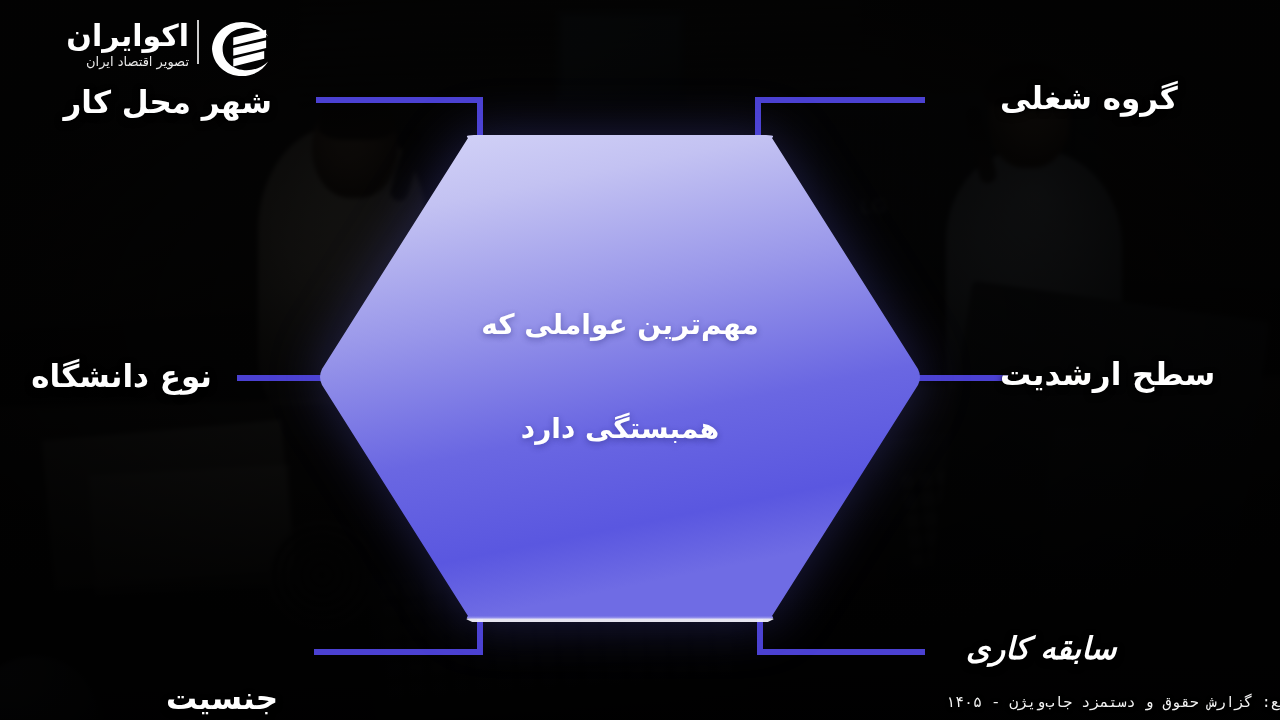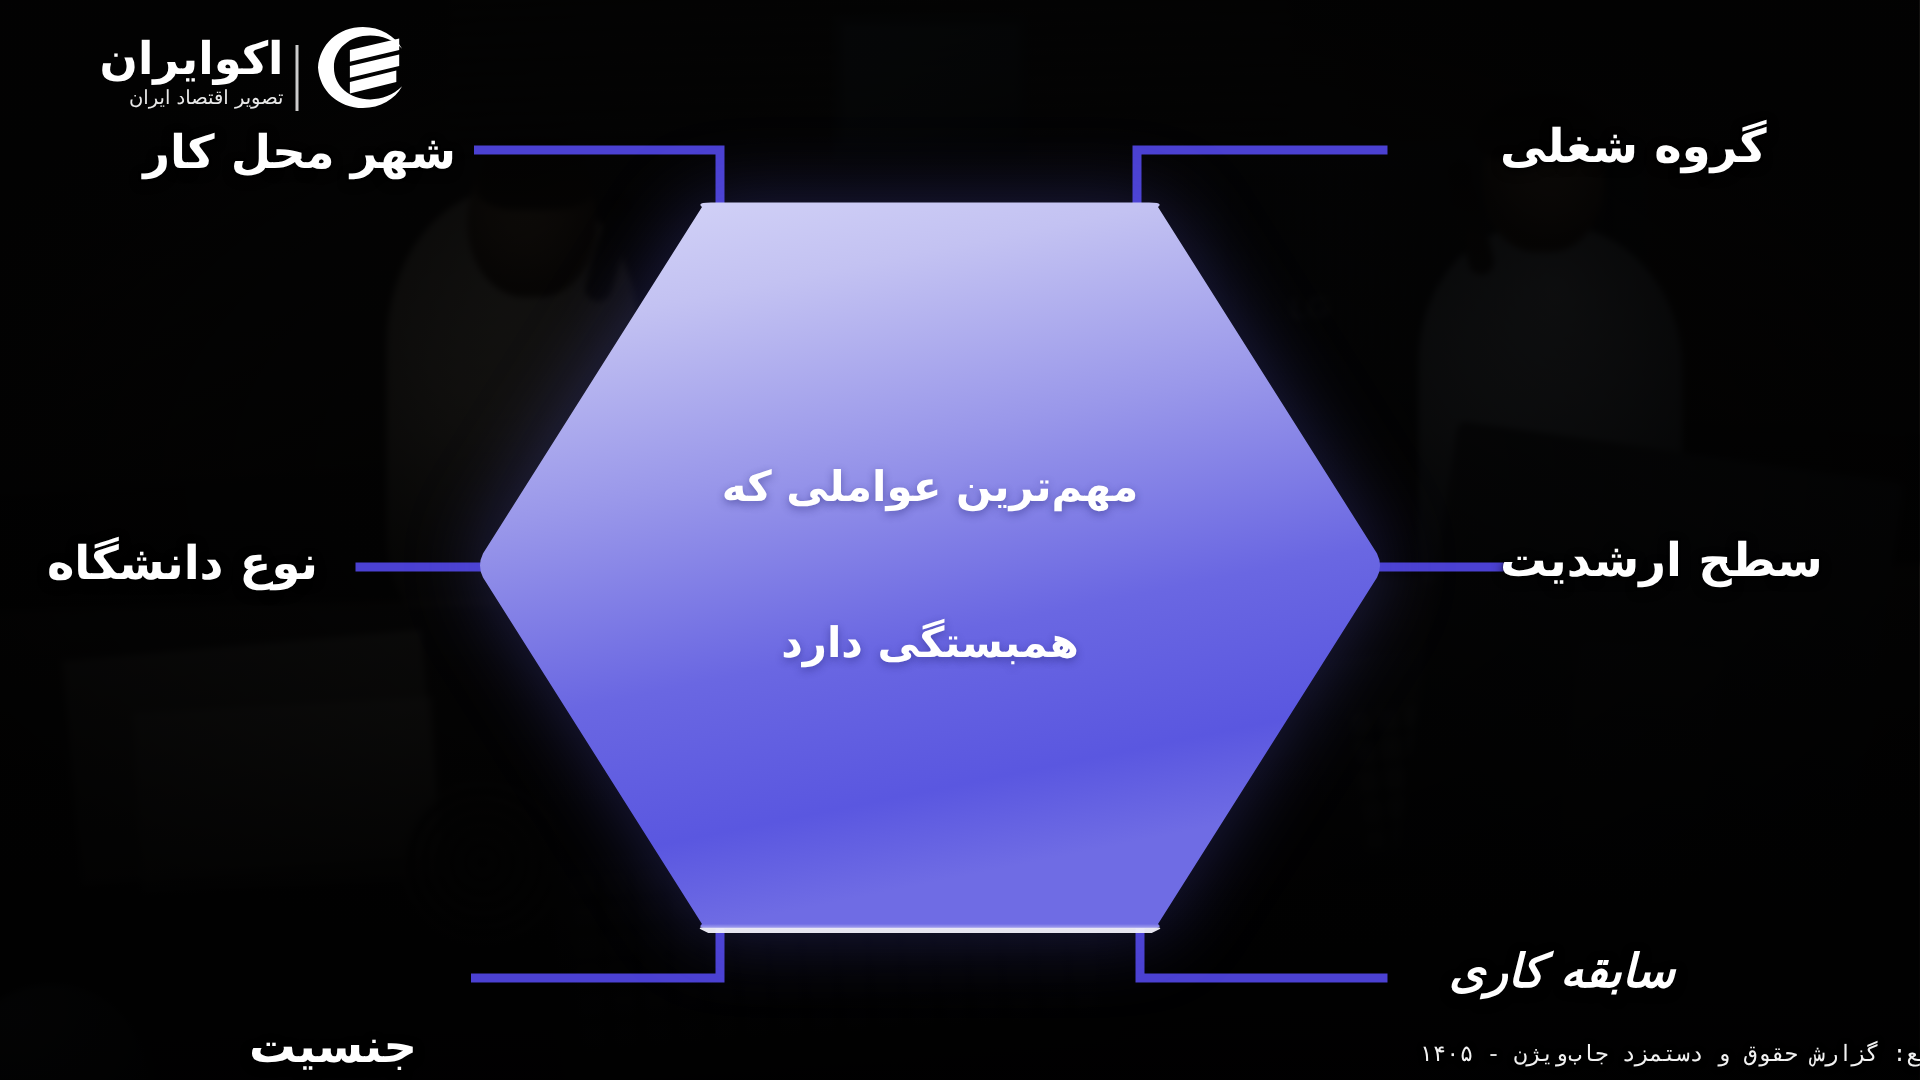--- a/index.html
+++ b/index.html
@@ -243,21 +243,21 @@
     position:absolute;
     color:#ffffff;
     font-family:"DejaVu Sans", sans-serif;
     font-size:31px;
     font-weight:700;
     white-space:nowrap;
     letter-spacing:0px;
     text-shadow:0 2px 7px rgba(0,0,0,.85), 0 0 2px rgba(0,0,0,.7);
     direction:rtl;
   }
-  .lbl-city     { right:976px; top:84px;  }
+  .lbl-city     { right:1008px; top:84px;  }
   .lbl-jobgroup { left:1000px;  top:80px;  }
   .lbl-uni      { right:1068px; top:358px; }
   .lbl-senior   { left:1000px;  top:356px; }
   .lbl-gender   { right:1002px; top:632px;margin-top:48px; }
   .lbl-exp      { left:966px;   top:630px;font-style:italic; }
 
   
   .hex-text {
     position:absolute;
     left:318px; top:132px;
@@ -276,24 +276,24 @@
     font-size:28px;
     font-weight:700;
     line-height:104px;
     text-shadow:0 2px 6px rgba(30,30,110,.45);
     white-space:nowrap;
   }
 
   
   .logo {
     position:absolute;
-    left:14px; top:8px;
+    left:14px; top:20px;
     width:258px; height:66px;
     display:flex;
-    align-items:flex-end;
+    align-items:flex-start;
     direction:rtl;
   }
   .logo-mark { width:62px; height:58px; flex:0 0 auto; }
   .logo-divider {
     width:2px; height:44px;
     background:rgba(255,255,255,.80);
     margin:0 11px 0 8px;
     flex:0 0 auto;
   }
   .logo-txt { display:flex; flex-direction:column; justify-content:center; }

